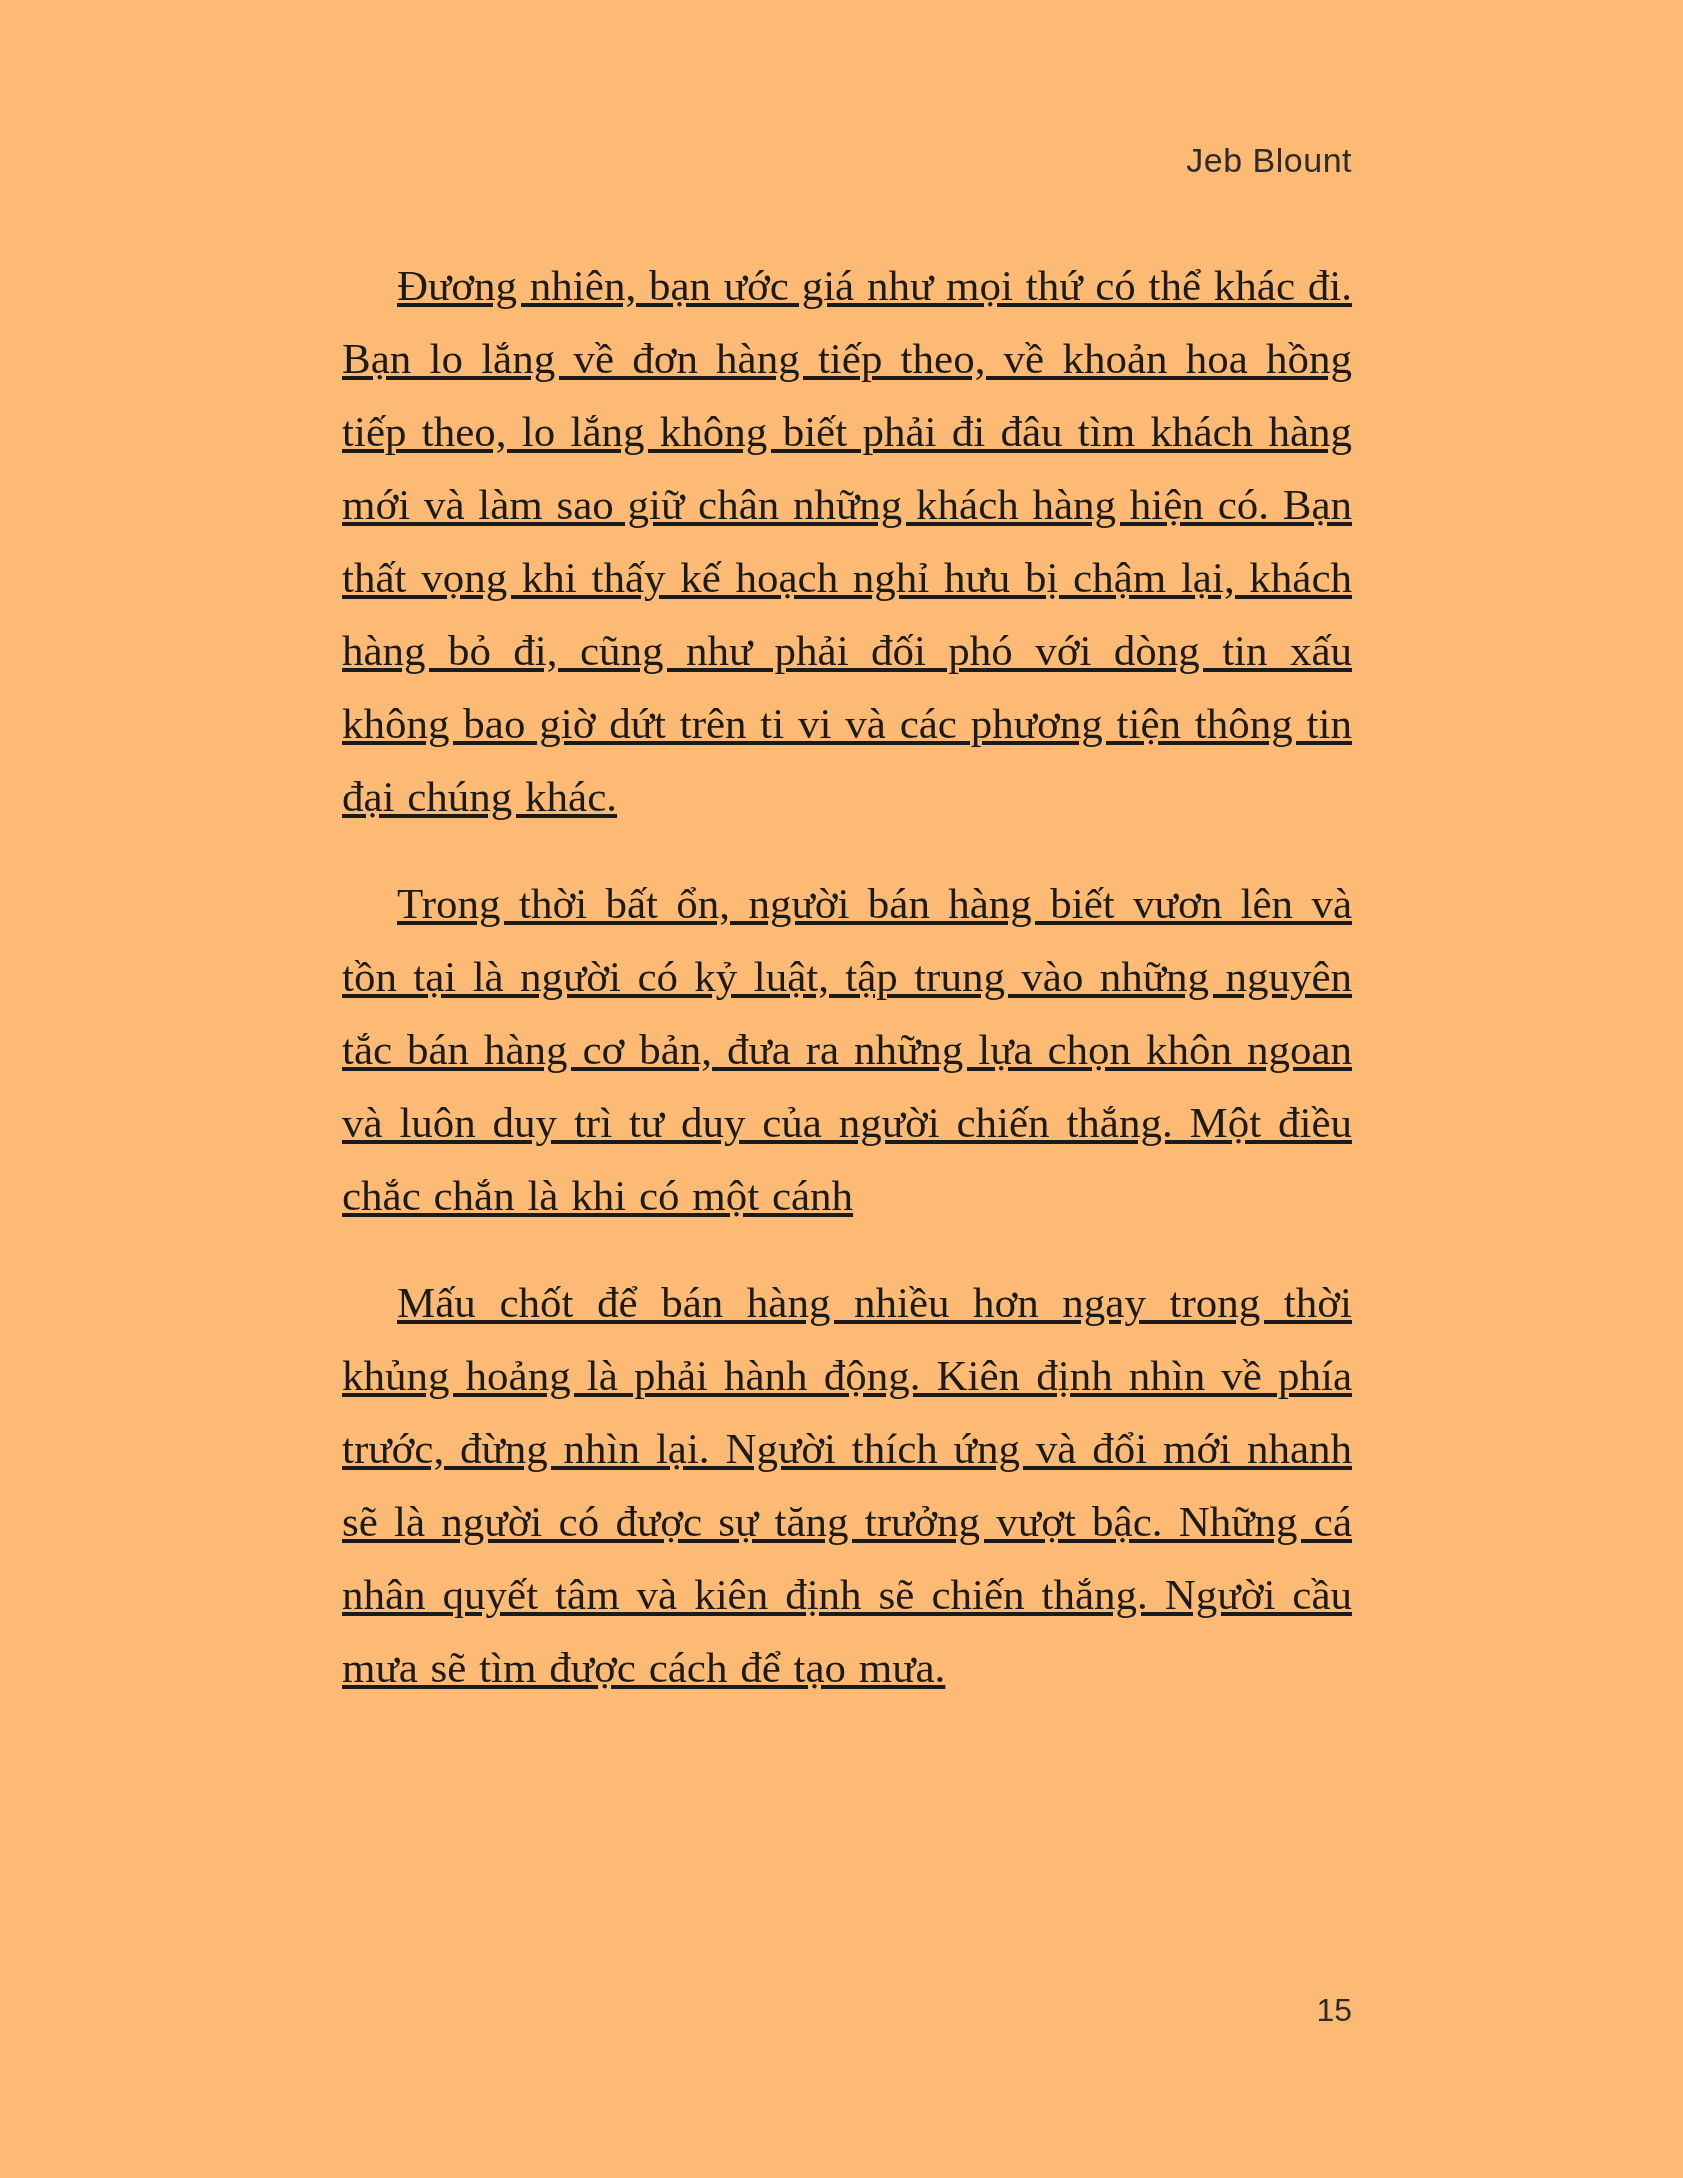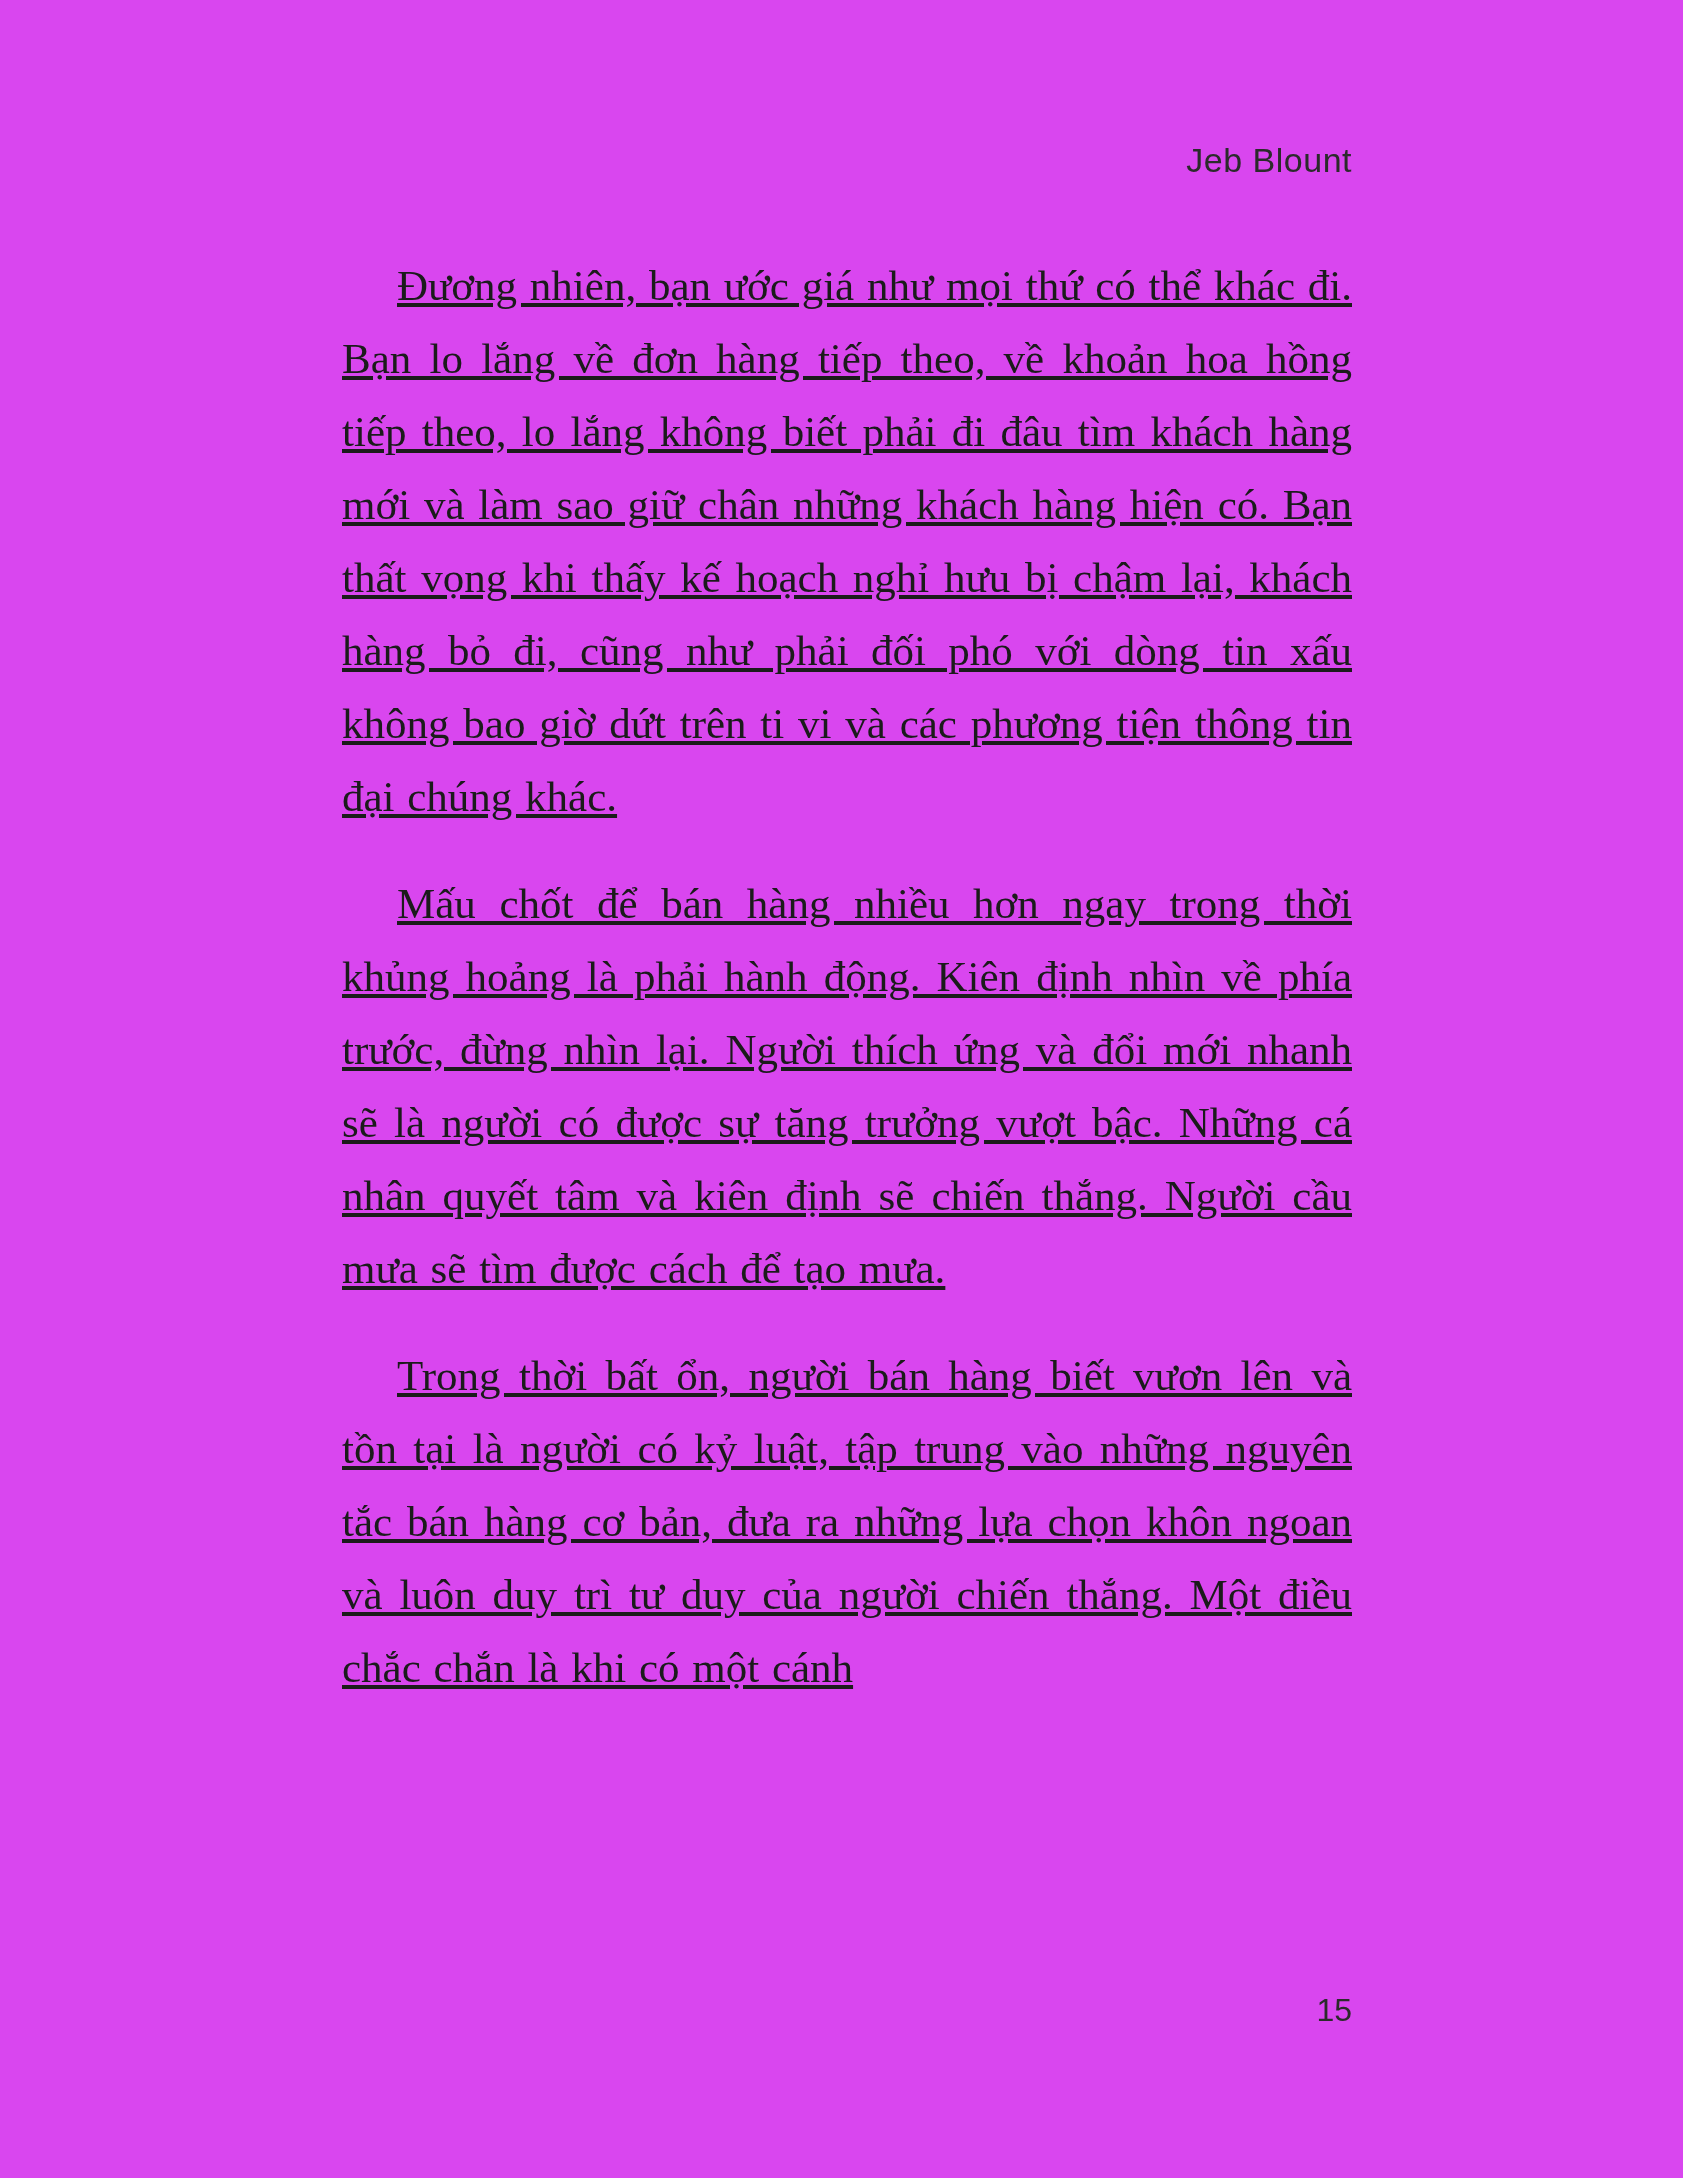--- a/index.html
+++ b/index.html
@@ -5,21 +5,21 @@
     html, body {
       margin: 0;
       padding: 0;
       background: #ffffff;
     }
 
     .page {
       position: relative;
       width: 1683px;
       height: 2178px;
-      background: #d946ef;
+      background: #fdba74;
       overflow: hidden;
     }
 
     .running-header {
       position: absolute;
       top: 141px;
       left: 342px;
       width: 1010px;
       text-align: right;
       font-family: "Liberation Sans", sans-serif;
@@ -65,20 +65,20 @@
   </style>
 </head>
 <body>
 
 <div class="page">
 
   <div class="running-header">Jeb Blount</div>
 
   <div class="text-block">
     <p class="para">Đương nhiên, bạn ước giá như mọi thứ có thể khác đi. Bạn lo lắng về đơn hàng tiếp theo, về khoản hoa hồng tiếp theo, lo lắng không biết phải đi đâu tìm khách hàng mới và làm sao giữ chân những khách hàng hiện có. Bạn thất vọng khi thấy kế hoạch nghỉ hưu bị chậm lại, khách hàng bỏ đi, cũng như phải đối phó với dòng tin xấu không bao giờ dứt trên ti vi và các phương tiện thông tin đại chúng khác.</p>
+    <p class="para">Trong thời bất ổn, người bán hàng biết vươn lên và tồn tại là người có kỷ luật, tập trung vào những nguyên tắc bán hàng cơ bản, đưa ra những lựa chọn khôn ngoan và luôn duy trì tư duy của người chiến thắng. Một điều chắc chắn là khi có một cánh</p>
     <p class="para">Mấu chốt để bán hàng nhiều hơn ngay trong thời khủng hoảng là phải hành động. Kiên định nhìn về phía trước, đừng nhìn lại. Người thích ứng và đổi mới nhanh sẽ là người có được sự tăng trưởng vượt bậc. Những cá nhân quyết tâm và kiên định sẽ chiến thắng. Người cầu mưa sẽ tìm được cách để tạo mưa.</p>
-    <p class="para">Trong thời bất ổn, người bán hàng biết vươn lên và tồn tại là người có kỷ luật, tập trung vào những nguyên tắc bán hàng cơ bản, đưa ra những lựa chọn khôn ngoan và luôn duy trì tư duy của người chiến thắng. Một điều chắc chắn là khi có một cánh</p>
   </div>
 
   <div class="page-number">15</div>
 
 </div>
 
 
 </body></html>

